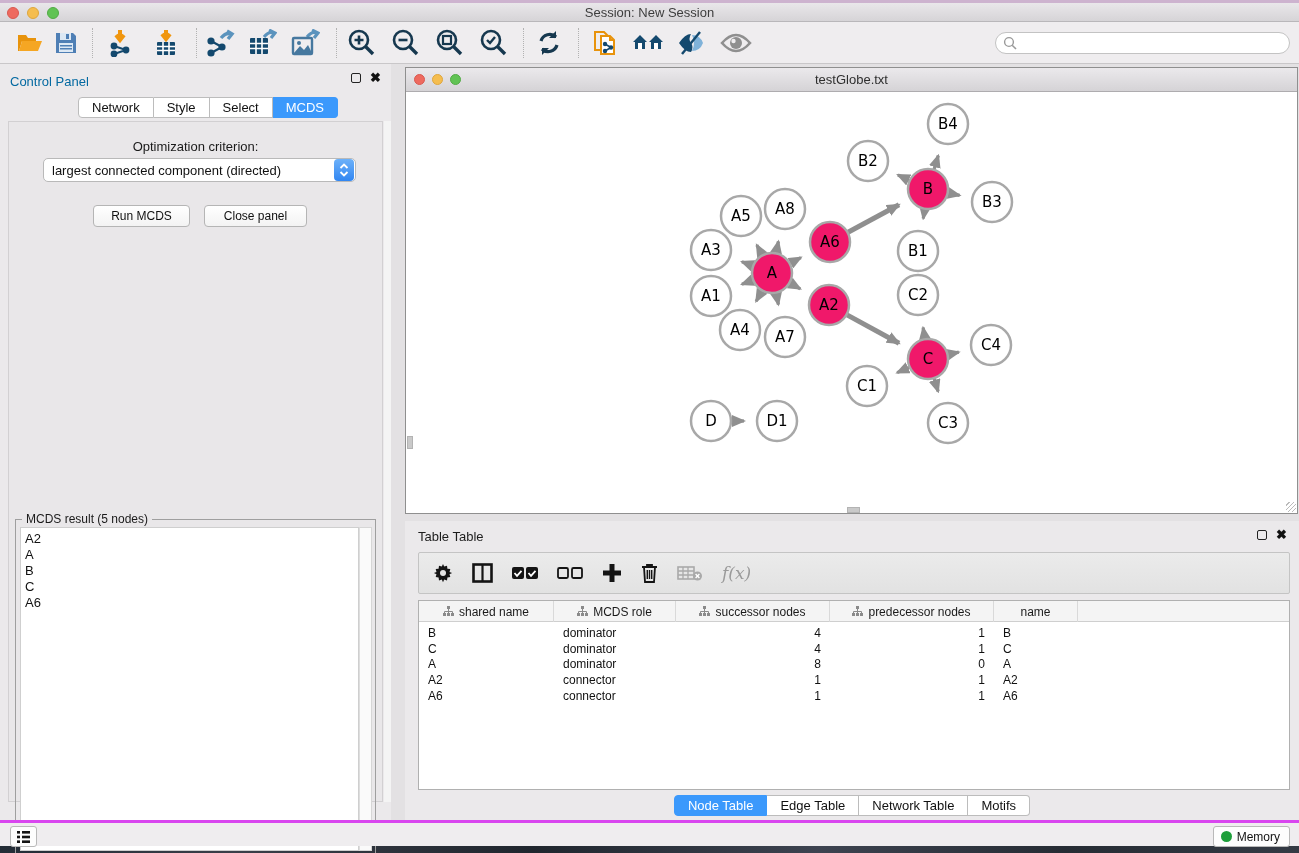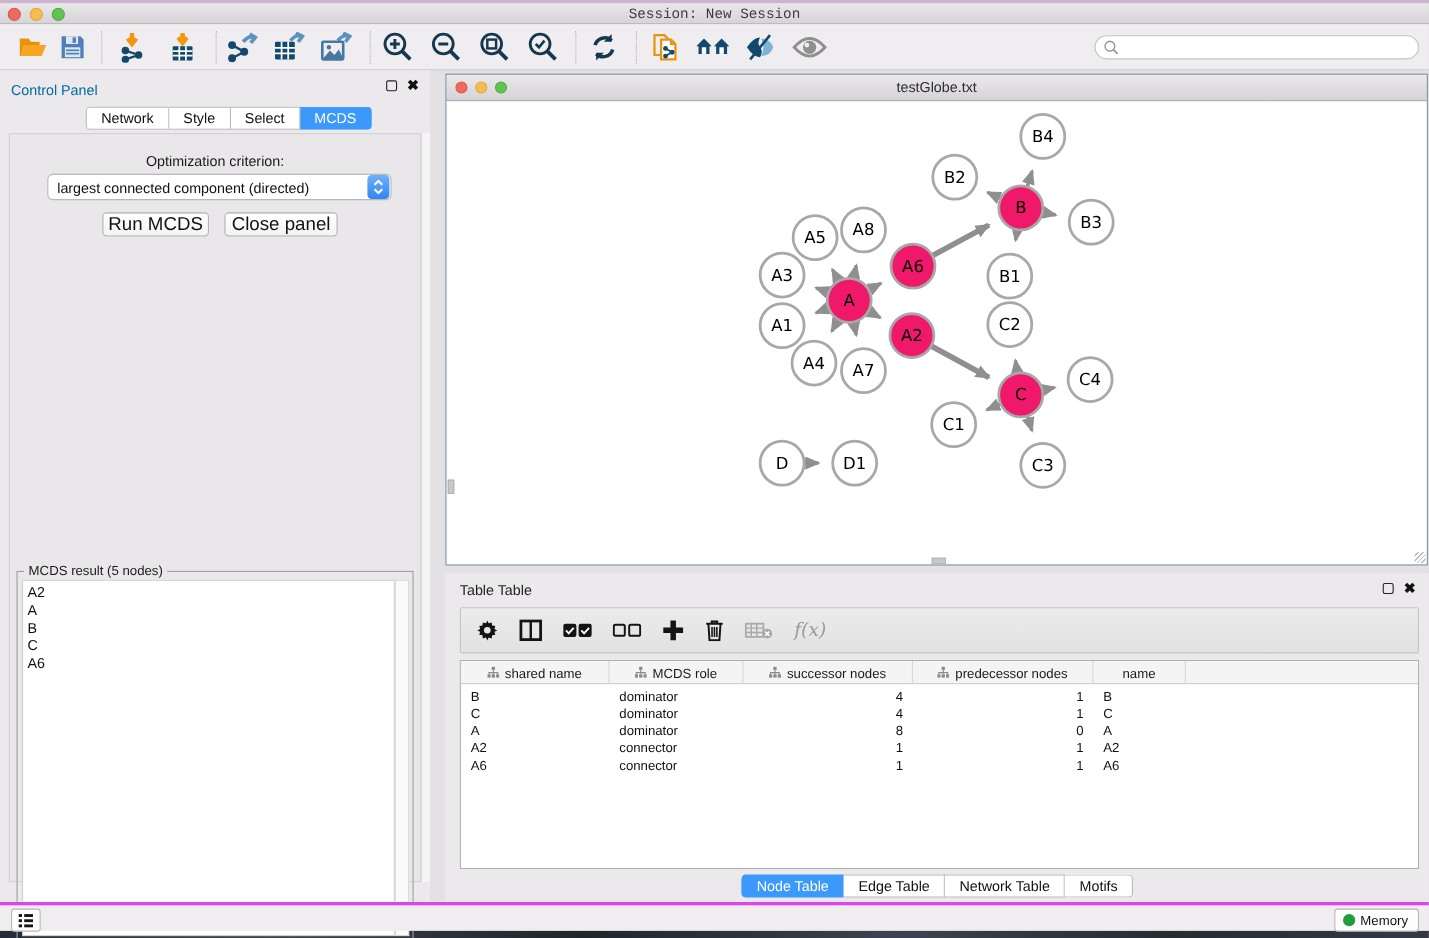--- a/index.html
+++ b/index.html
@@ -8,21 +8,21 @@
 
   .desktop-strip-top { position:absolute; left:0; top:0; width:1299px; height:3px; background:#cdb3cf; }
   .desktop-strip-bottom { position:absolute; left:0; top:846px; width:1299px; height:7px;
      background:linear-gradient(90deg,#232c36,#3a3f49 18%,#20262e 41%,#3d4350 63%,#262c34 82%,#343a44); }
 
   .app-window { position:absolute; left:0; top:3px; width:1299px; height:843px; background:#e2e0e2; }
 
   
   .titlebar { position:absolute; left:0; top:0; width:100%; height:19px;
      background:linear-gradient(#e9e7ea,#d6d4d7); border-bottom:1px solid #b9b7ba;
-     display:flex; align-items:center; justify-content:center;font-family:Liberation Mono, monospace; }
+     display:flex; align-items:center; justify-content:center; }
   .titlebar .title { font-size:13px; color:#3d3d3d; }
   .tl-dots { position:absolute; left:7px; top:4px; display:flex; gap:8px; }
   .tl-dot { width:12px; height:12px; border-radius:50%; }
   .tl-red { background:#ee6a5f; border:1px solid #d95850; }
   .tl-yellow { background:#f5bd4f; border:1px solid #dfa63c; }
   .tl-green { background:#61c354; border:1px solid #52ab45; }
 
   
   .toolbar { position:absolute; left:0; top:19px; width:100%; height:42px; background:#efedef;
      border-bottom:1px solid #c9c7c9; }
@@ -53,22 +53,22 @@
   .cp-scroll { position:absolute; left:384px; top:57px; width:7px; height:681px; background:#f4f4f4; }
   .opt-label { position:absolute; left:0; top:17px; width:100%; text-align:center; font-size:13px; color:#1a1a1a; }
   .opt-select { position:absolute; left:34px; top:36px; width:313px; height:24px; background:#fff;
      border:1px solid #b9b9b9; border-radius:5px; display:flex; align-items:center; }
   .opt-select .sel-text { flex:1; font-size:13px; color:#111; padding-left:8px; }
   .sel-stepper { width:20px; height:22px; margin-right:1px; border-radius:4px;
      background:linear-gradient(#6db1f9,#3186f2); display:flex; flex-direction:column;
      align-items:center; justify-content:center; color:#fff; }
   .sel-stepper svg { display:block; }
   .cp-btn { position:absolute; height:22px; background:linear-gradient(#ffffff,#f3f3f3);
-     border:1px solid #b5b5b5; border-radius:4px; font-size:17px; color:#111;
-     display:flex; align-items:center; justify-content:center; }
+     border:1px solid #b5b5b5; border-radius:4px; font-size:12px; color:#111;
+     display:flex; align-items:center; justify-content:center;margin-top:12px; }
 
   .result-group { position:absolute; left:6px; top:397px; width:361px; height:337px;
      border:1px solid #9f9f9f; }
   .result-title { position:absolute; left:6px; top:-8px; background:#e9e7e9; padding:0 4px;
      font-size:12px; color:#1a1a1a; }
   .result-list { position:absolute; left:4px; top:7px; width:339px; height:324px; background:#fff;
      border:1px solid #cfcfcf; font-size:13px; color:#111; padding:3px 0 0 4px; line-height:16px; }
   .result-sb { position:absolute; left:343px; top:7px; width:13px; height:324px; background:#fafafa;
      border:1px solid #d6d6d6; border-left:1px solid #ddd; }
 

